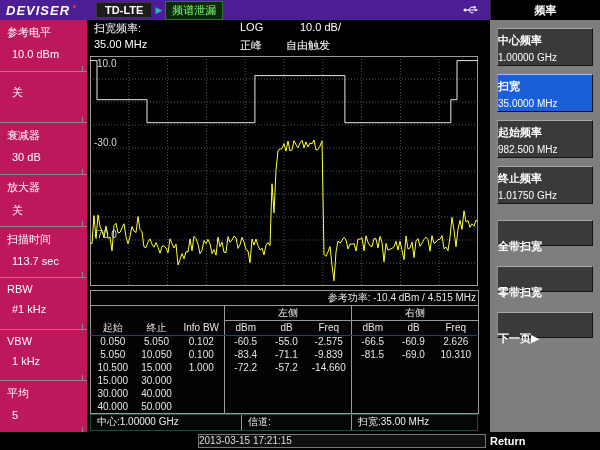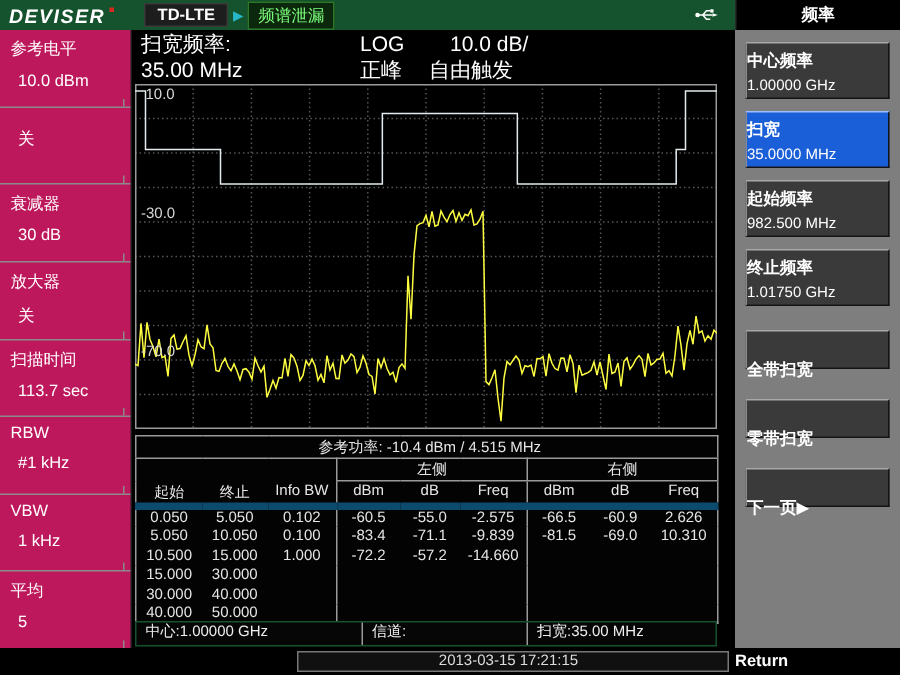--- a/index.html
+++ b/index.html
@@ -1,61 +1,61 @@
 <!DOCTYPE html>
 <html><head>
 <meta charset="utf-8">
 <style>
   *{box-sizing:border-box;margin:0;padding:0}
   body{background:#222;font-family:"Liberation Sans","DejaVu Sans",sans-serif}
   #screen{position:relative;width:600px;height:450px;background:#000;overflow:hidden;color:#eee;font-size:11px}
 
   
-  #topbar{position:absolute;left:0;top:0;width:490px;height:20px;background:#14532d;display:flex;align-items:center}
+  #topbar{position:absolute;left:0;top:0;width:490px;height:20px;background:#4c1d95;display:flex;align-items:center}
   .logo{font-weight:bold;font-style:italic;font-size:13px;color:#fff;margin-left:6px;letter-spacing:1px;position:relative}
   .logo::after{content:'';position:absolute;right:-6px;top:2px;width:3px;height:3px;background:#d82a1e}
   .tab1{margin-left:26px;font-weight:bold;color:#fff;background:#1d1d1d;border:1px solid #3a3a3a;padding:1px 8px}
   .tab-arrow{color:#27b7c9;margin-left:3px;font-size:9px}
   .tab2{margin-left:3px;color:#7dff7d;background:#0c280c;border:1px solid #2b7a2b;padding:1px 6px}
   .usb{position:absolute;right:10px;top:5px}
 
   #freq-header{position:absolute;left:490px;top:0;width:110px;height:20px;background:#000;color:#fff;
     font-weight:bold;text-align:center;line-height:20px;border-left:1px solid #2a2a2a}
 
   
   #left{position:absolute;left:0;top:20px;width:88px;height:412px;background:#be185d;display:flex;flex-direction:column;border-right:1px solid #1c1c1c}
   .lp-item{position:relative;flex:1;border-bottom:1px solid #8a8a8a;padding:5px 4px 0 7px}
   .lp-item:last-child{border-bottom:none}
   .lp-item::after{content:'';position:absolute;right:4px;bottom:0;width:1px;height:5px;background:#8a8a8a}
   .lp-label{color:#fff;font-size:11px}
   .lp-value{color:#fff;font-size:11px;margin-top:8px;padding-left:5px}
 
   
   #main{position:absolute;left:88px;top:20px;width:402px;height:412px;background:#000}
-  .hi{position:absolute;font-size:14px;color:#fff;white-space:nowrap}
+  .hi{position:absolute;font-size:11px;color:#fff;white-space:nowrap}
   #hi-sl{left:6px;top:1px}
   #hi-log{left:152px;top:1px}
   #hi-logv{left:212px;top:1px}
   #hi-sv{left:6px;top:18px}
   #hi-det{left:152px;top:18px}
   #hi-trig{left:198px;top:18px}
 
   #plot{position:absolute;left:2px;top:36px;width:388px;height:230px;background:#000}
   .ylab{position:absolute;color:#d8d8d8;font-size:10px}
   #ylab0{left:9px;top:38px}
   #ylab1{left:6px;top:117px}
   #ylab2{left:6px;top:209px}
 
   
   #meas-table{position:absolute;left:2px;top:270px;width:388px;border-collapse:collapse;table-layout:fixed;
     font-size:10px;color:#e6e6e6;background:#030303;border:1px solid #9a9a9a}
   #meas-table td{padding:0 2px;height:13px;text-align:center;white-space:nowrap;overflow:hidden}
-  #meas-table .ref-row td{text-align:center;border-bottom:1px solid #9a9a9a;height:15px;padding-left:6px}
+  #meas-table .ref-row td{text-align:right;border-bottom:1px solid #9a9a9a;height:15px;padding-left:6px}
   #meas-table .grp{border-bottom:1px solid #9a9a9a}
-  #meas-table .hdr-row td{border-bottom:5px solid #0c4a6e}
+  #meas-table .hdr-row td{border-bottom:1px solid #0c4a6e}
   #meas-table .vl{border-left:1px solid #9a9a9a}
 
   
   #footer-bar{position:absolute;left:2px;top:394px;width:388px;height:17px;border:1px solid #14532d;
     display:flex;background:#060606;color:#eee;font-size:10px;line-height:14px}
   .fcell{padding-left:6px;white-space:nowrap;overflow:hidden}
   .f1{width:150px}.f2{width:110px}.f3{flex:1}
   .fcell + .fcell{border-left:1px solid #9a9a9a}
 
   
@@ -63,21 +63,21 @@
   .softkey{margin:0 7px 8px 7px;height:38px;background:#3a3a3a;border:1px solid #141414;
     border-top-color:#a8a8a8;border-left-color:#8a8a8a;color:#fff;text-align:left;font-size:11px;padding-top:4px;cursor:default}
   .softkey .sk-label{font-weight:bold}
   .softkey .sk-value{font-size:10px;margin-top:4px;font-weight:normal}
   .softkey.single{height:26px;padding-top:18px;margin-top:16px;margin-bottom:20px}
   .softkey.selected{background:#1b5fd8;border-top-color:#9cc0ff}
 
   
   #bottombar{position:absolute;left:0;top:432px;width:490px;height:18px;background:#000}
   #datetime-box{position:absolute;left:198px;top:2px;width:288px;height:14px;border:1px solid #787878;
-    background:#101010;color:#ddd;font-size:10px;text-align:center;padding-right:6px;line-height:12px}
+    background:#101010;color:#ddd;font-size:10px;text-align:left;padding-right:6px;line-height:12px}
   #return-area{position:absolute;left:490px;top:432px;width:110px;height:18px;background:#000;color:#fff;
     text-align:left;line-height:18px;font-weight:bold;font-size:11px}
 </style>
 </head>
 <body>
 
 <div id="screen">
 
   <div id="topbar">
     <span class="logo">DEVISER</span>

